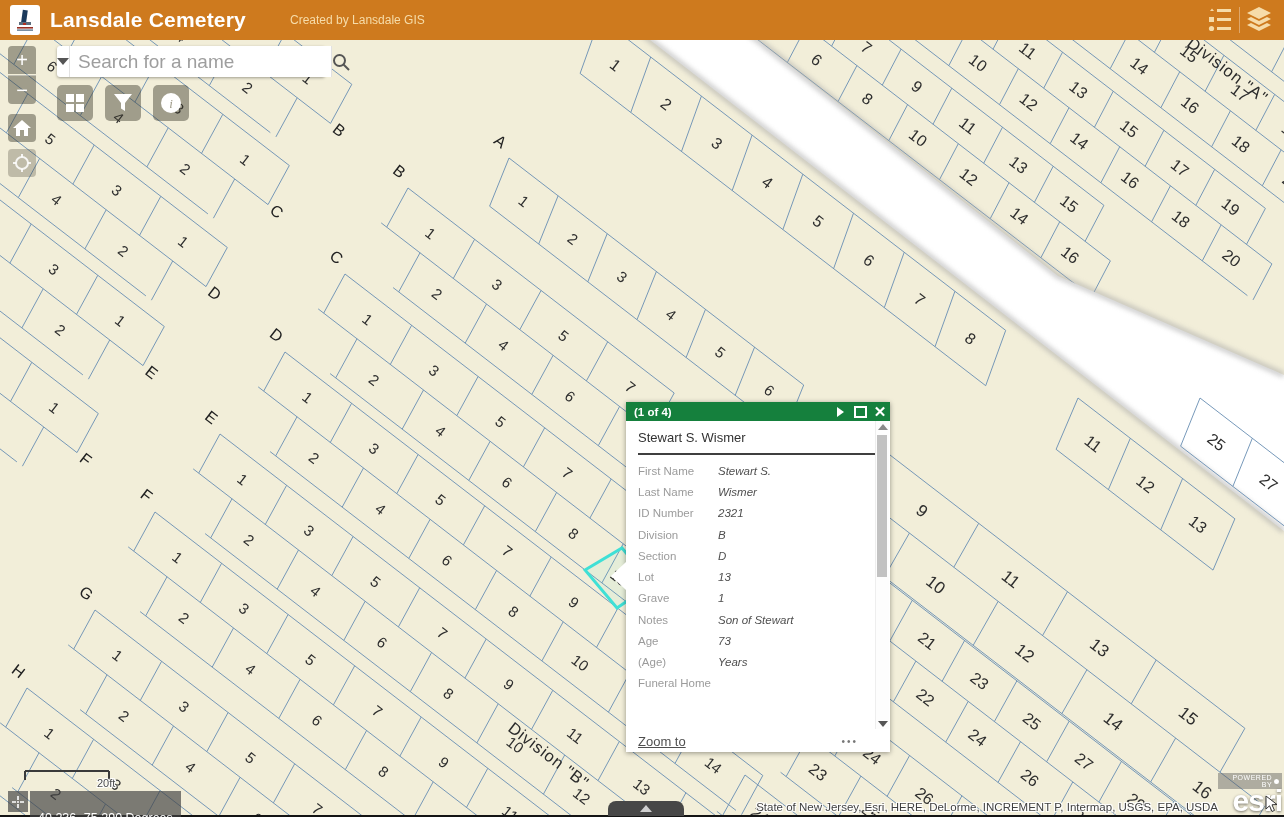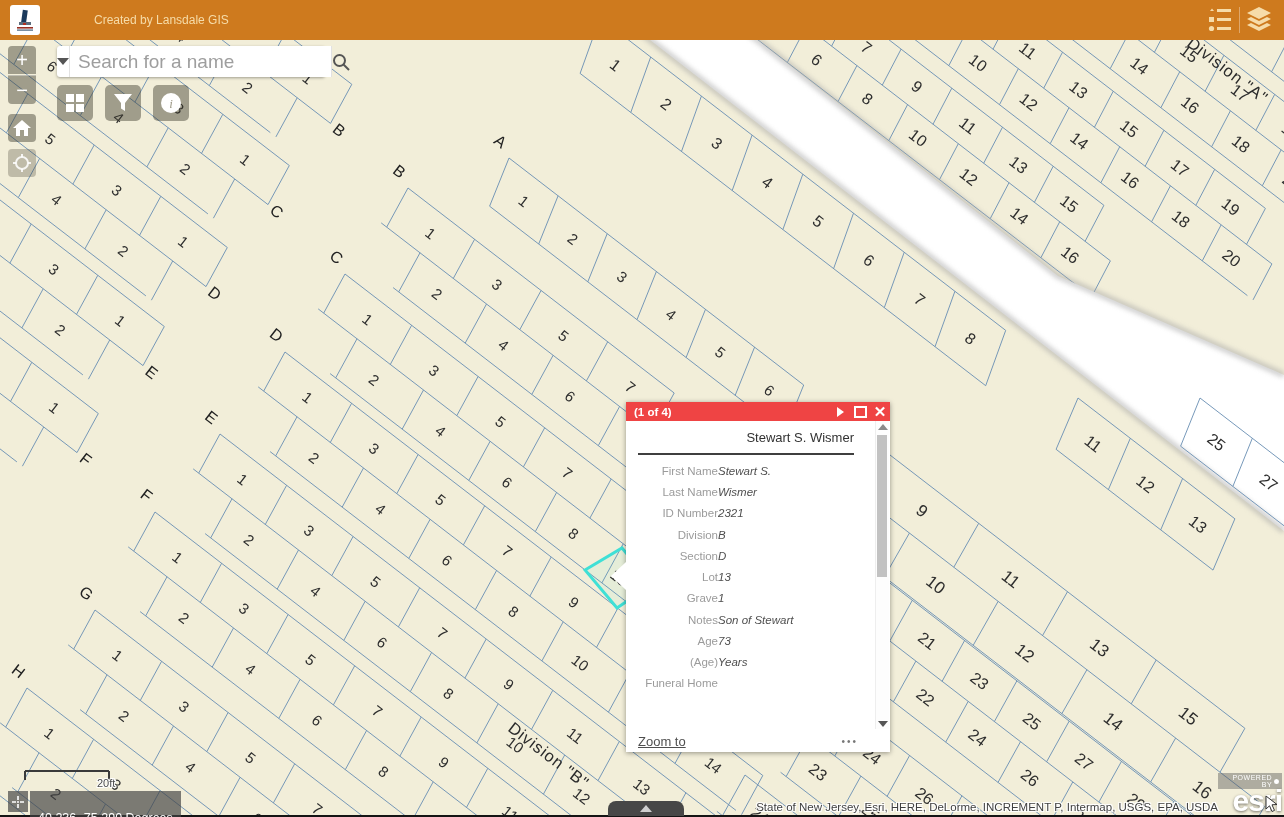--- a/index.html
+++ b/index.html
@@ -36,29 +36,29 @@
   #sin::placeholder{color:#9e9e9e;}
   #sbtn{width:32px;height:100%;border-left:1px solid #e2e2e2;display:flex;align-items:center;
         justify-content:center;cursor:pointer;}
   
   .wbtn{position:absolute;top:85px;width:36px;height:36px;border-radius:5px;
         background:rgba(60,58,44,.45);z-index:19;display:flex;align-items:center;
         justify-content:center;cursor:pointer;}
   
   #pop{position:absolute;left:626px;top:402px;width:264px;height:350px;z-index:25;
        box-shadow:0 1px 5px rgba(0,0,0,.4);background:#fff;font-size:12px;}
-  #pop-h{height:19px;background:#ef4444;display:flex;align-items:center;color:#fff;}
+  #pop-h{height:19px;background:#15803d;display:flex;align-items:center;color:#fff;}
   #pop-h .t{font-weight:bold;font-size:11.5px;margin-left:8px;flex:1;}
   .ph-ic{width:20px;height:19px;display:flex;align-items:center;justify-content:center;cursor:pointer;}
   #play{width:0;height:0;border-top:5px solid transparent;border-bottom:5px solid transparent;
         border-left:7px solid #fff;}
   #maxi{width:9px;height:8px;border:2px solid #fff;}
   #clx{color:#fff;font-size:15px;font-weight:bold;line-height:1;}
   #pop-body{position:absolute;top:19px;bottom:22px;left:0;right:14px;overflow:hidden;
-            padding:9px 22px 0 12px;text-align:right;}
+            padding:9px 0 0 12px;}
   #pop-title{font-size:13px;color:#323232;}
   #pop-rule{border-bottom:2px solid #3f3f3f;margin:8px 0 10px 0;}
   .frow{display:flex;margin-bottom:8px;line-height:1.15;}
   .flab{width:80px;min-width:80px;color:#9b9b9b;font-size:11.5px;}
   .fval{color:#4f4f4f;font-size:11.5px;font-style:italic;}
   #pop-foot{position:absolute;left:0;right:0;bottom:0;height:22px;background:#fff;
             display:flex;align-items:center;padding:0 12px;border-top:1px solid #fff;}
   #zoomto{color:#4f4f4f;font-size:13px;text-decoration:underline;cursor:pointer;}
   #dots{margin-left:auto;color:#777;font-size:10px;letter-spacing:2px;cursor:pointer;margin-right:20px;}
   
@@ -482,20 +482,21 @@
   <div id="hdr" style="background: rgb(206, 122, 30);">
     <div id="logo">
       <svg width="22" height="24" viewBox="0 0 22 24">
         <rect x="8" y="2" width="5" height="13" fill="#1b3a5c" transform="rotate(8 10 8)"></rect>
         <rect x="5" y="14" width="12" height="3" fill="#5c6d7e"></rect>
         <rect x="9" y="15" width="3" height="2" fill="#b03020"></rect>
         <rect x="3" y="19" width="16" height="1.6" fill="#9a2f23"></rect>
         <rect x="3" y="21.5" width="16" height="1.2" fill="#44607a"></rect>
       </svg>
     </div>
+    <div id="hdr-title">Lansdale Cemetery</div>
     <div id="hdr-sub">Created by Lansdale GIS</div>
     <div id="hdr-icons">
       <div class="hdr-ic">
         <svg width="26" height="24" viewBox="0 0 26 24">
           <path d="M3,3 L7,3 L5,0.5 Z" fill="#F6DCA9"></path>
             <rect x="10" y="1" width="14" height="3" fill="#F6DCA9"></rect>
           <rect x="2" y="9" width="5" height="5" fill="#F6DCA9"></rect>
             <rect x="10" y="10" width="14" height="3" fill="#F6DCA9"></rect>
           <circle cx="4.5" cy="20.5" r="2.6" fill="#F6DCA9"></circle>
             <rect x="10" y="19" width="14" height="3" fill="#F6DCA9"></rect>

